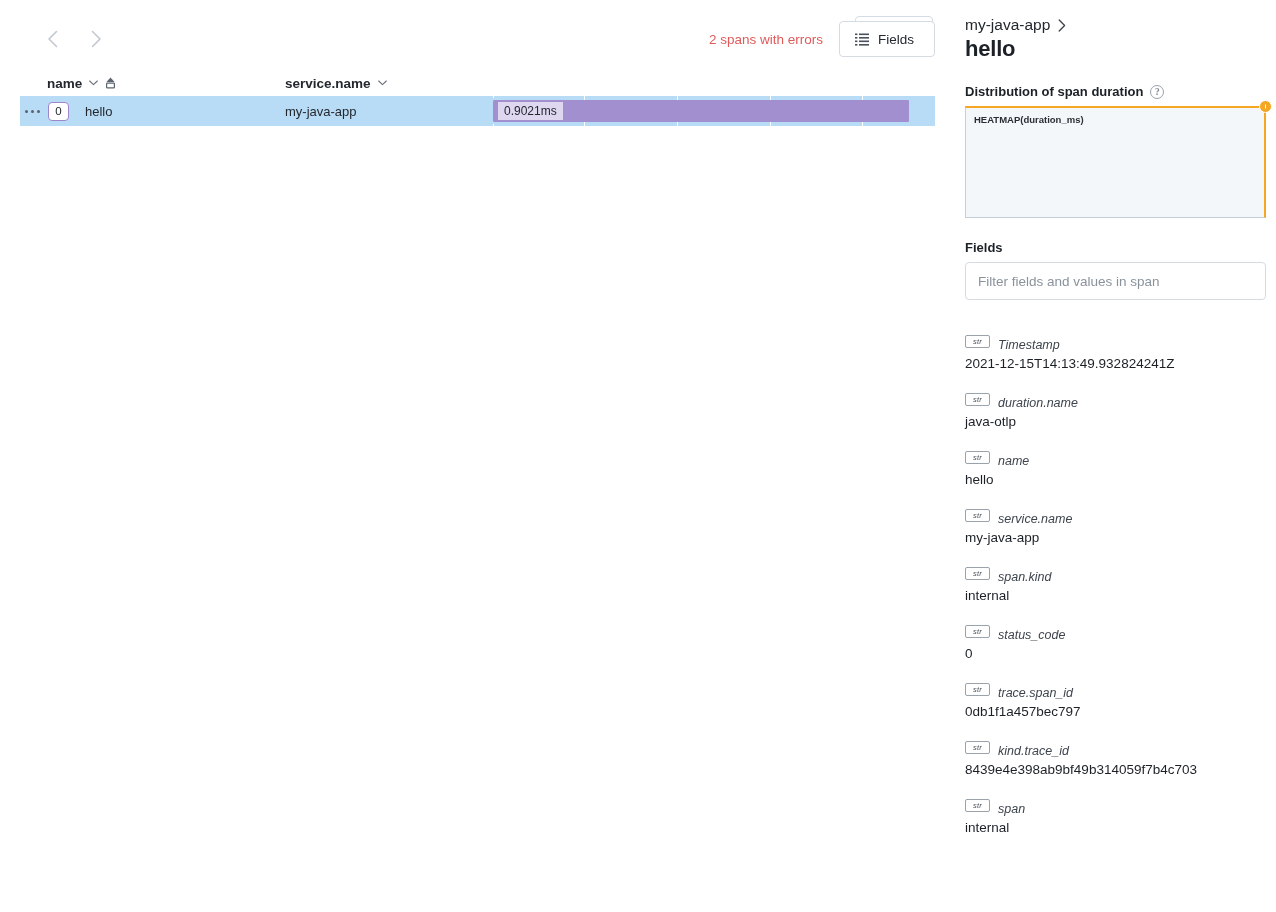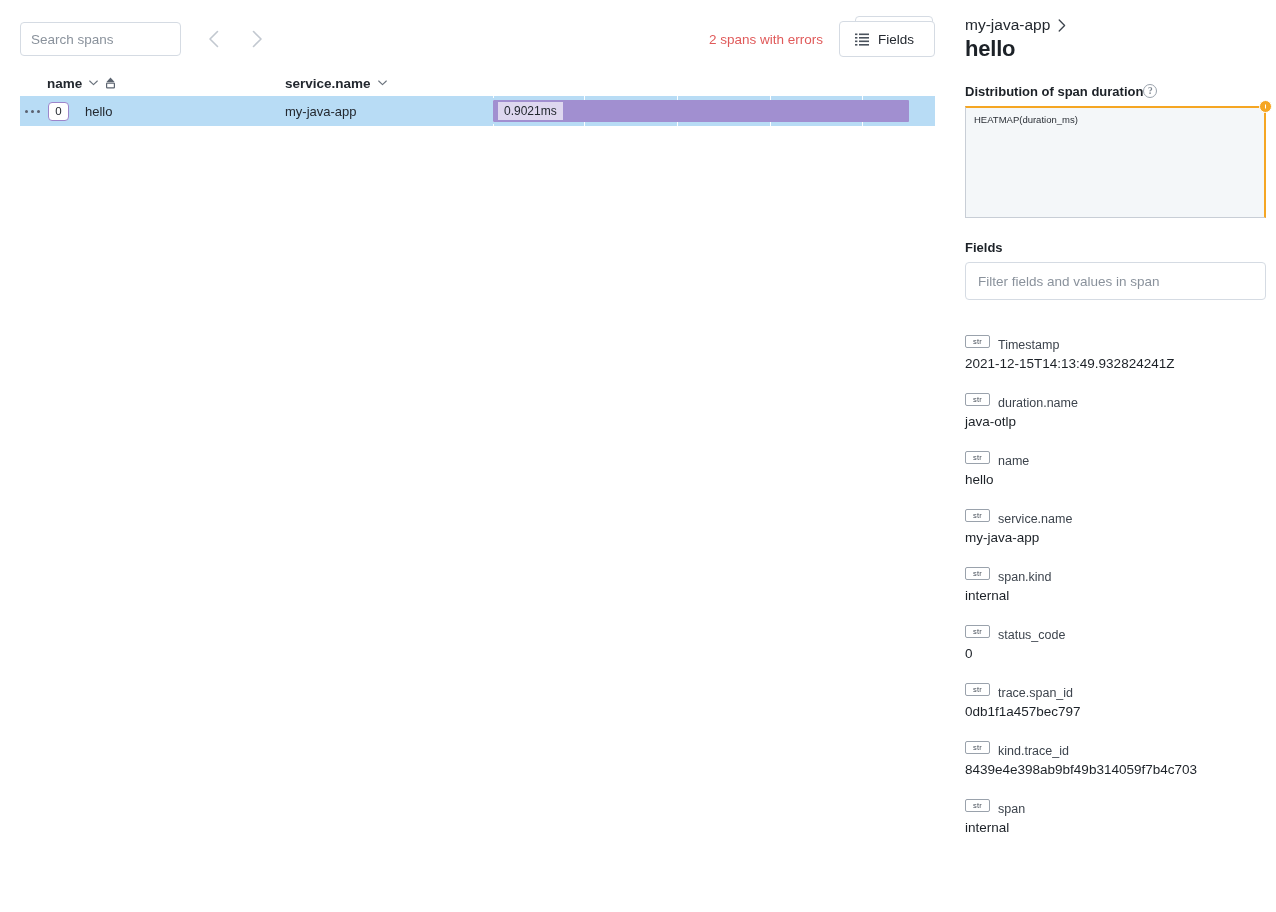--- a/index.html
+++ b/index.html
@@ -145,35 +145,36 @@
     display: flex; align-items: center; gap: 8px;
     font-size: 15.5px; color: #23282f; margin-bottom: 2px;
   }
   .bc-chevron { color: #3d444d; display: flex; align-items: center; }
   .detail-title {
     font-size: 22px; font-weight: 700; color: #1c2127;
     margin: 2px 0 22px 0; letter-spacing: -0.2px;
   }
   .section-label {
     font-size: 13px; font-weight: 700; color: #1c2127;
-    display: flex; align-items: flex-start; margin-bottom: 7px;
+    display: flex; align-items: flex-end; gap: 7px; margin-bottom: 7px;
   }
   .help-icon {
     width: 14px; height: 14px; border-radius: 50%;
     border: 1px solid #9aa2ac; color: #7d858f;
     font-size: 9.5px; line-height: 12px; text-align: center; cursor: pointer;
     font-family: "Liberation Serif", serif;
   }
 
   .heatmap-box {
     position: relative; height: 112px; margin-bottom: 22px;
     background: #f4f7f9;
     border: 1px solid #c8ced6;
     border-top: 2px solid #f5a623;
     border-right: 2px solid #f5a623;
+    font-weight: bold;
   }
   .heatmap-text {
     font-size: 9.5px; color: #2a2f36; padding: 6px 0 0 8px;
   }
   .heatmap-badge {
     position: absolute; top: -8px; right: -8px;
     width: 13px; height: 13px; border-radius: 50%;
     background: #f5a623; border: 1.5px solid #ffffff;
     display: flex; align-items: center; justify-content: center;
   }
@@ -184,21 +185,21 @@
 
   .filter-input {
     width: 100%; height: 38px;
     border: 1px solid #d5dbe3; border-radius: 4px; background: #fff;
     padding: 0 12px; font-size: 13.5px; color: #15803d;
     font-family: inherit; outline: none; margin-bottom: 30px;
   }
   .filter-input::placeholder { color: #8a929c; }
 
   .field-item { margin-bottom: 17px; }
-  .field-key { display: flex; align-items: center; gap: 8px; margin-bottom: 4px; }
+  .field-key { display: flex; align-items: center; gap: 8px; margin-bottom: 4px; font-style: italic; }
   .type-badge {
     min-width: 25px; height: 13px; padding: 0 4px;
     border: 1px solid #9aa2ac; border-radius: 2px; background: #fff;
     font-size: 7.5px; color: #4a525c; letter-spacing: .3px;
     display: flex; align-items: center; justify-content: center;
     font-family: "Liberation Sans", sans-serif;
   }
   .field-name { font-size: 12.5px; color: #3d444d; margin-top: 8px; }
   .field-value { font-size: 13.5px; color: #1c2127; word-break: break-all; }
 </style>
@@ -206,21 +207,20 @@
 <body>
 
 <div class="page">
 
   <div class="left-pane">
 
 
     <button class="rerun-btn">Rerun</button>
 
     <div class="toolbar">
-      <input class="search-input" type="text" placeholder="Search spans" style="">
       <div class="nav-arrow">
         <svg width="11" height="18" viewBox="0 0 11 18" fill="none" stroke="currentColor" stroke-width="1.6">
           <path d="M9.5 1.5L2 9l7.5 7.5" stroke-linecap="round" stroke-linejoin="round"></path>
         </svg>
       </div>
       <div class="nav-arrow">
         <svg width="11" height="18" viewBox="0 0 11 18" fill="none" stroke="currentColor" stroke-width="1.6">
           <path d="M1.5 1.5L9 9l-7.5 7.5" stroke-linecap="round" stroke-linejoin="round"></path>
         </svg>
       </div>

